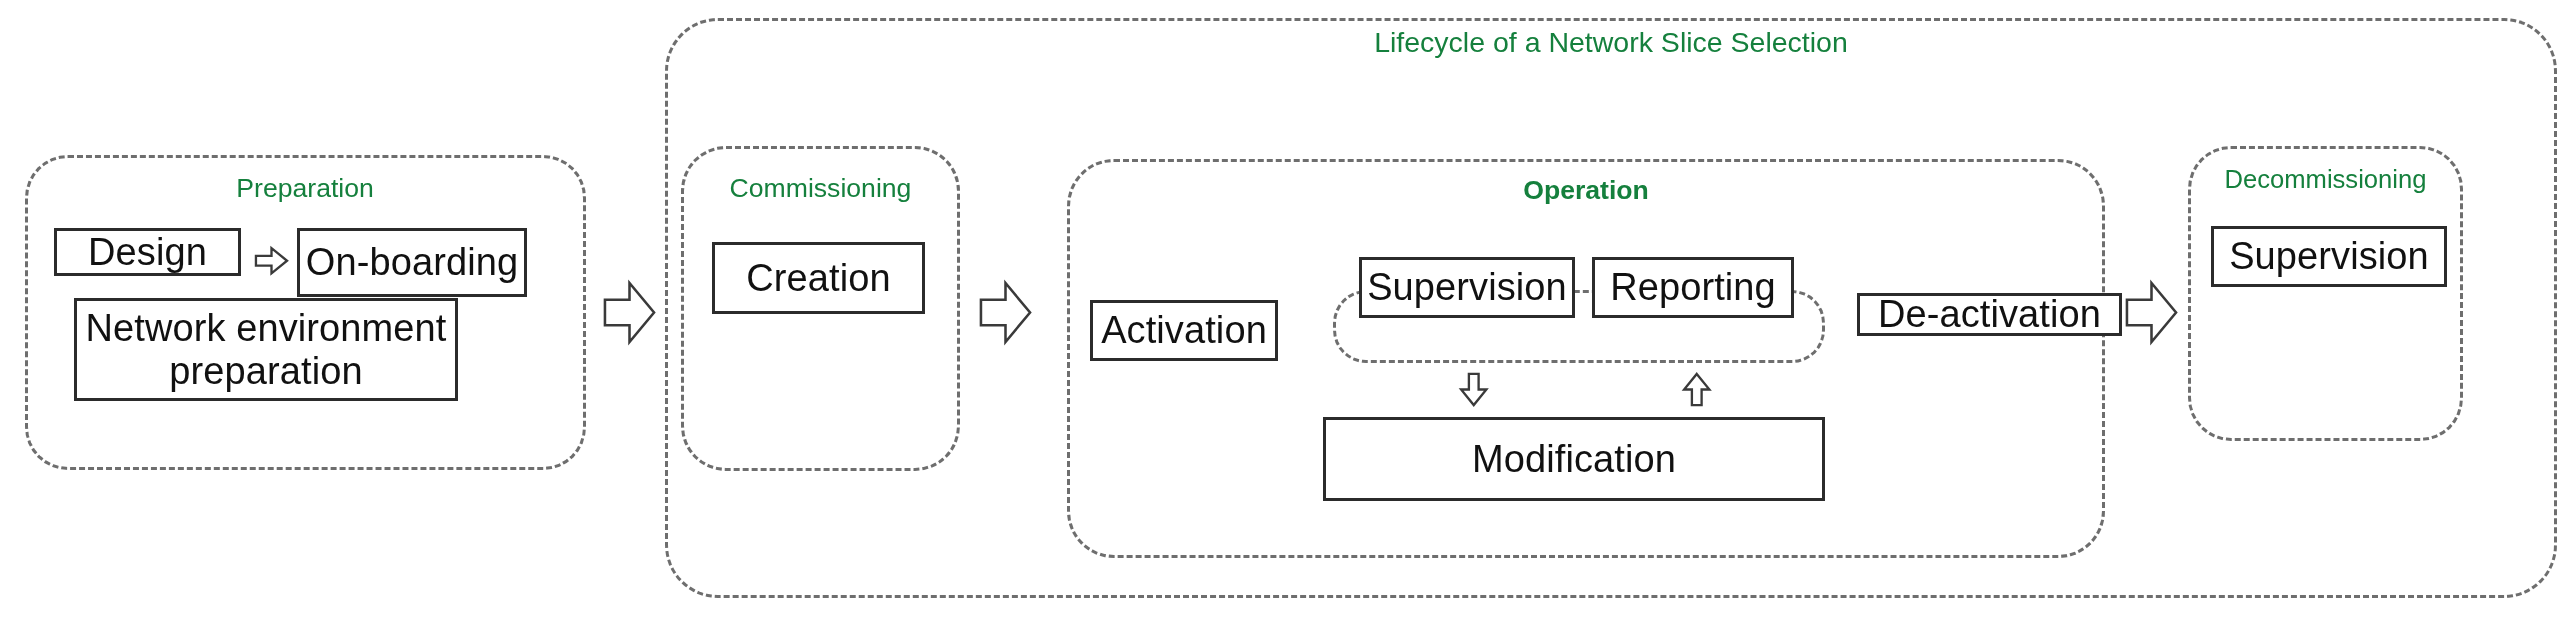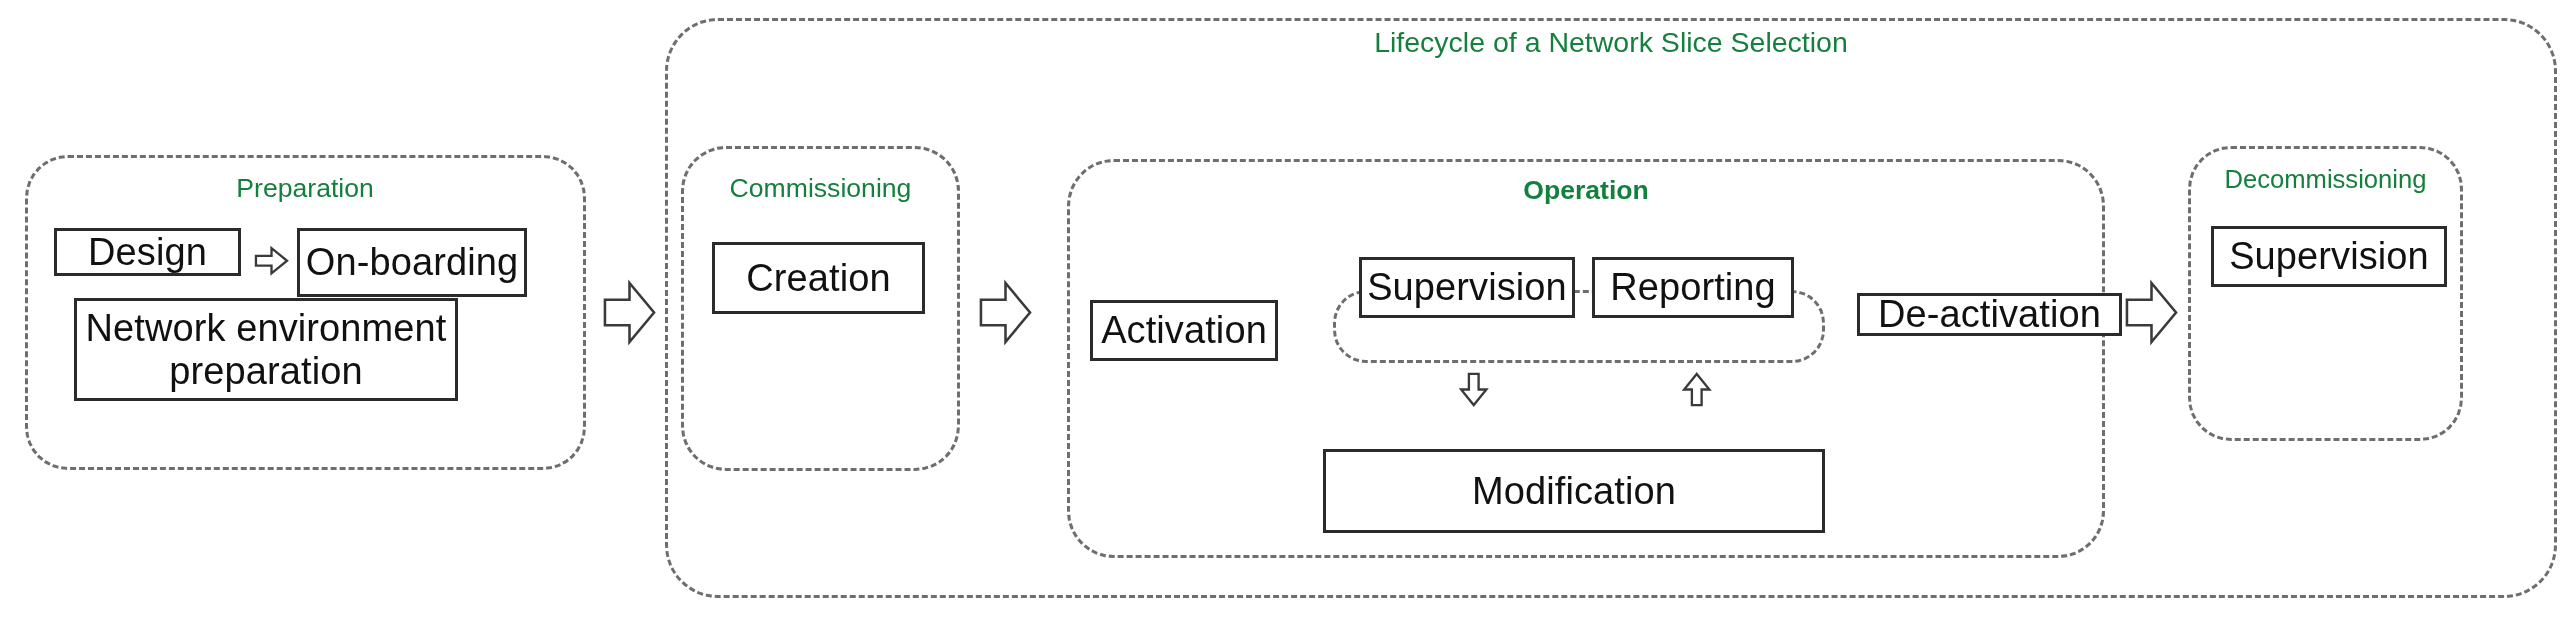--- a/index.html
+++ b/index.html
@@ -117,21 +117,21 @@
       <path d="M10,2 L20,2 L20,18 L28,18 L15,34 L2,18 L10,18 Z" fill="#ffffff" stroke="#3a3a3a" stroke-width="2.4" stroke-linejoin="miter"></path>
     </svg>
   </div>
 
   <div class="arrow" style="left:1682px;top:372px;">
     <svg width="29.5" height="35" viewBox="0 0 30 36">
       <path d="M15,2 L28,18 L20,18 L20,34 L10,34 L10,18 L2,18 Z" fill="#ffffff" stroke="#3a3a3a" stroke-width="2.4" stroke-linejoin="miter"></path>
     </svg>
   </div>
 
-  <div class="box" style="left:1323px;top:417px;width:502px;height:84px;margin-top:32px;">Modification</div>
+  <div class="box" style="left:1323px;top:417px;width:502px;height:84px;">Modification</div>
 
   <div class="box" style="left:1857px;top:293px;width:265px;height:43px;">De-activation</div>
 
   <div class="arrow" style="left:2124px;top:280px;">
     <svg width="55" height="65" viewBox="0 0 56 66">
       <path d="M3,20 L28,20 L28,3 L53,33 L28,63 L28,46 L3,46 Z" fill="#ffffff" stroke="#3a3a3a" stroke-width="2.6" stroke-linejoin="miter"></path>
     </svg>
   </div>
 
   <div class="group" id="decommissioning-group" style="left:2188px;top:146px;width:275px;height:295px;border-radius:43px;"></div>

